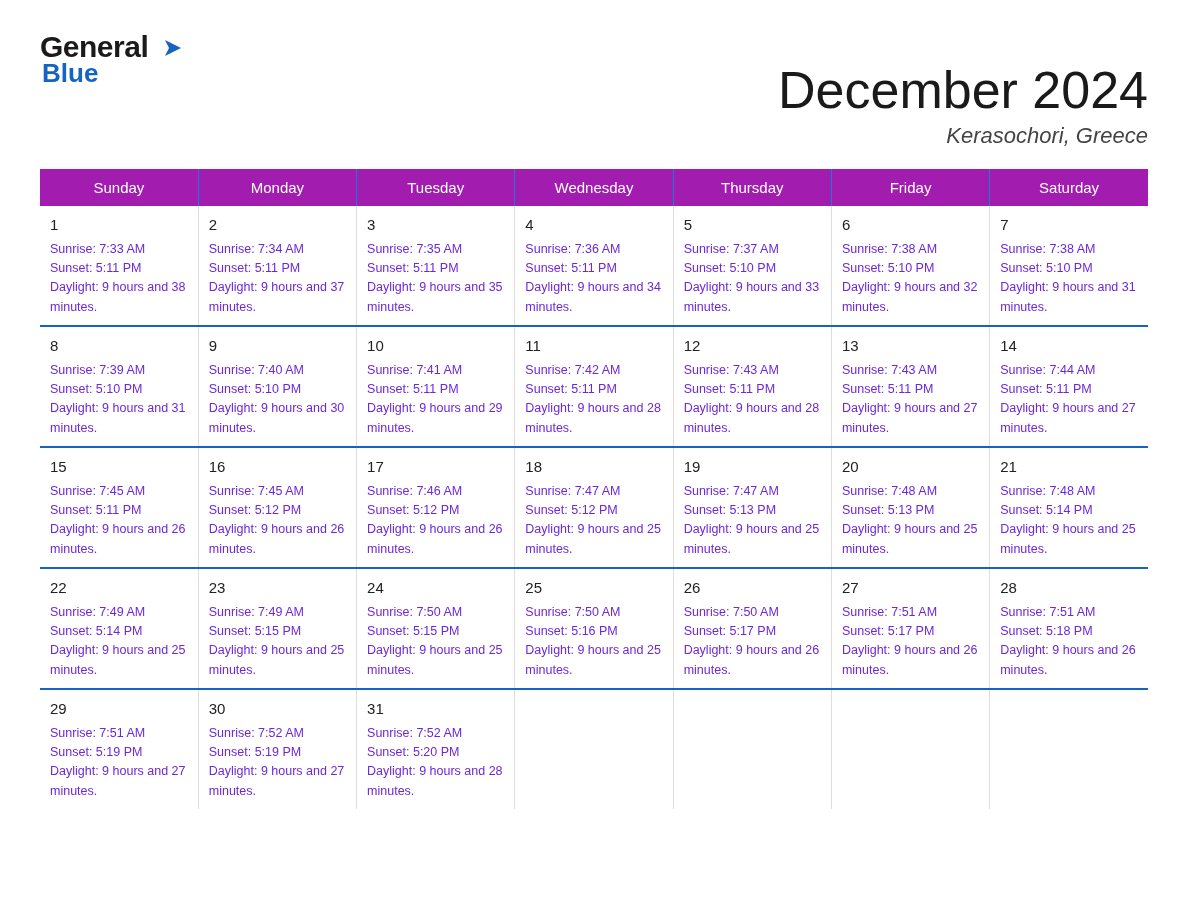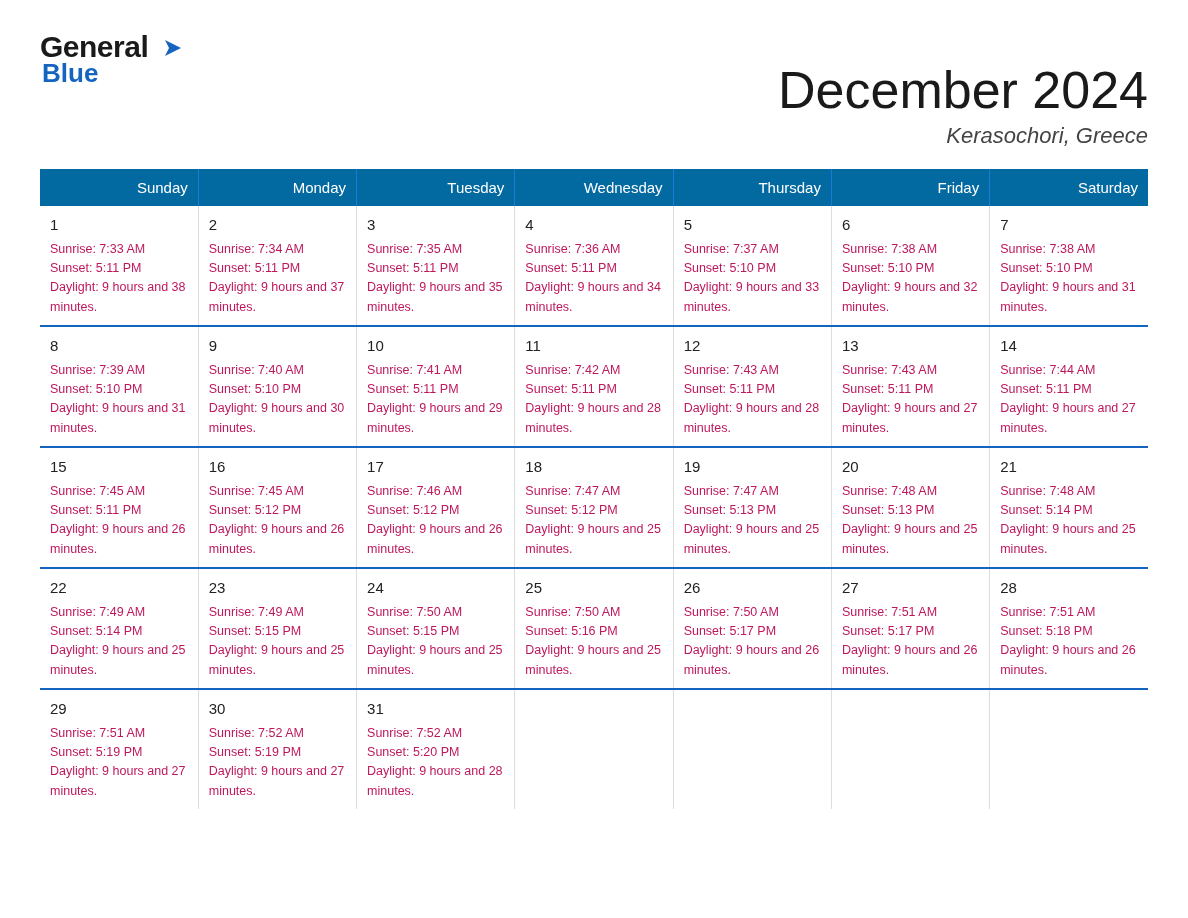--- a/index.html
+++ b/index.html
@@ -36,26 +36,26 @@
       color: #444;
       margin-top: 4px;
       font-style: italic;
     }
     table {
       width: 100%;
       border-collapse: collapse;
       table-layout: fixed;
     }
     thead tr th {
-      background-color: #0369a1;
+      background-color: #a21caf;
       color: #fff;
       padding: 10px 10px;
       font-size: 15px;
       font-weight: normal;
-      text-align: right;
+      text-align: center;
       border-right: 1px solid #1a7adb;
     }
     thead tr th:last-child {
       border-right: none;
     }
     tbody tr td {
       vertical-align: top;
       padding: 8px 10px;
       font-size: 13px;
       color: #222;
@@ -68,21 +68,21 @@
       border-right: none;
     }
     .day-num {
       font-size: 15px;
       font-weight: normal;
       margin-bottom: 3px;
       display: block;
     }
     .day-info {
       font-size: 12.5px;
-      color: #be185d;
+      color: #6d28d9;
       line-height: 1.55;
     }
     tbody tr:last-child td {
       border-bottom: none;
       margin-top: 9px;
     }
   </style>
 </head>
 <body>
 

